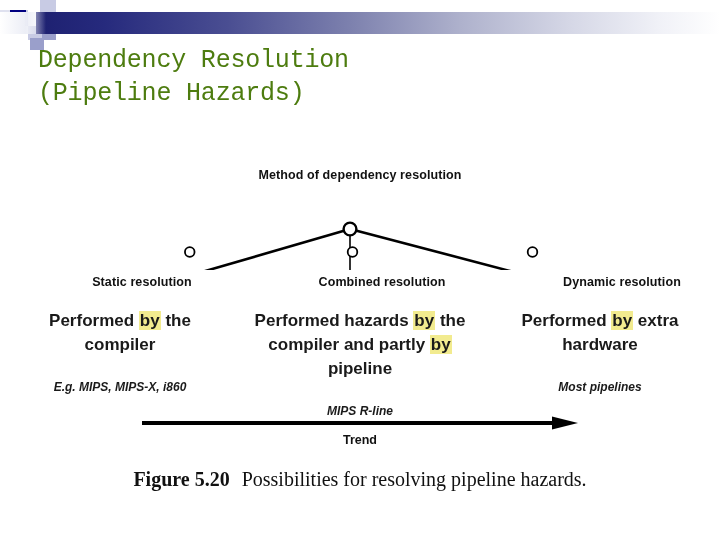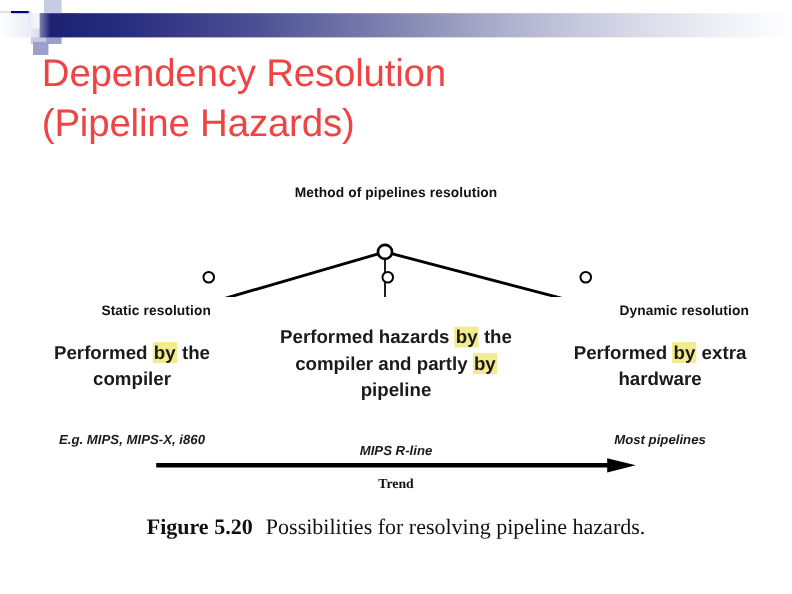--- a/index.html
+++ b/index.html
@@ -58,24 +58,24 @@
   }
 
   
   .title-block {
     position: absolute;
     left: 38px;
     top: 44px;
     width: 650px;
   }
   .title-line {
-    font-family: Liberation Sans, sans-serif;
-    font-size: 35px;
+    font-family: Liberation Mono, monospace;
+    font-size: 25px;
     font-weight: 400;
-    color: #ef4444;
+    color: #4d7c0f;
     line-height: 1.32;
     letter-spacing: -0.2px;
     white-space: nowrap;
   }
 
   
   .figure {
     position: absolute;
     left: 0;
     top: 160px;
@@ -132,21 +132,21 @@
     font-weight: bold;
     color: #1a1a1a;
     line-height: 1.42;
     padding: 0 14px;
   }
   .col-desc .hl {
     background: #f2eb8f;
     padding: 0 1px;
   }
   .col-example {
-    margin-top: 35px;
+    margin-top: 22px;
     font-family: "Liberation Sans", sans-serif;
     font-size: 12px;
     font-style: italic;
     font-weight: bold;
     color: #1a1a1a;
     line-height: 1.42;
   }
 
   
   .trend-wrap {
@@ -155,21 +155,21 @@
     top: 255px;
     width: 720px;
   }
   .trend-svg {
     display: block;
     margin: 0 auto;
   }
   .trend-label {
     margin-top: 2px;
     text-align: center;
-    font-family: Liberation Serif, serif;
+    font-family: Liberation Sans, sans-serif;
     font-size: 12.5px;
     font-weight: bold;
     color: #111111;
   }
 
   
   .caption {
     position: absolute;
     left: 0;
     top: 308px;
@@ -203,21 +203,21 @@
     <div class="deco-sq sq-light" style="left:14px; top:10px; width:12px; height:4px; opacity:0;"></div>
   </div>
 
   <div class="title-block">
     <div class="title-line">Dependency Resolution</div>
     <div class="title-line">(Pipeline Hazards)</div>
   </div>
 
   <div class="figure">
 
-    <div class="fig-heading">Method of pipelines resolution</div>
+    <div class="fig-heading">Method of dependency resolution</div>
 
     <svg class="tree-svg" viewBox="0 0 720 80">
 
       <line x1="350" y1="39" x2="133" y2="102" stroke="#000000" stroke-width="2.6"></line>
 
       <line x1="350" y1="39" x2="590" y2="102" stroke="#000000" stroke-width="2.6"></line>
 
       <line x1="350" y1="39" x2="350" y2="104" stroke="#000000" stroke-width="1.6"></line>
 
       <circle cx="350" cy="39" r="6.4" fill="#ffffff" stroke="#000000" stroke-width="2.4"></circle>
@@ -233,20 +233,21 @@
 
       <div class="col">
         <div class="col-label">Static resolution</div>
         <div class="col-desc">
           <span>Performed </span><span class="hl">by</span><span> the compiler</span>
         </div>
         <div class="col-example">E.g. MIPS, MIPS-X, i860</div>
       </div>
 
       <div class="col">
+        <div class="col-label">Combined resolution</div>
         <div class="col-desc">
           <span>Performed hazards </span><span class="hl">by</span><span> the</span><br>
           <span>compiler and partly </span><span class="hl">by</span><span> pipeline</span>
         </div>
         <div class="col-example">MIPS R-line</div>
       </div>
 
       <div class="col">
         <div class="col-label">Dynamic resolution</div>
         <div class="col-desc">

